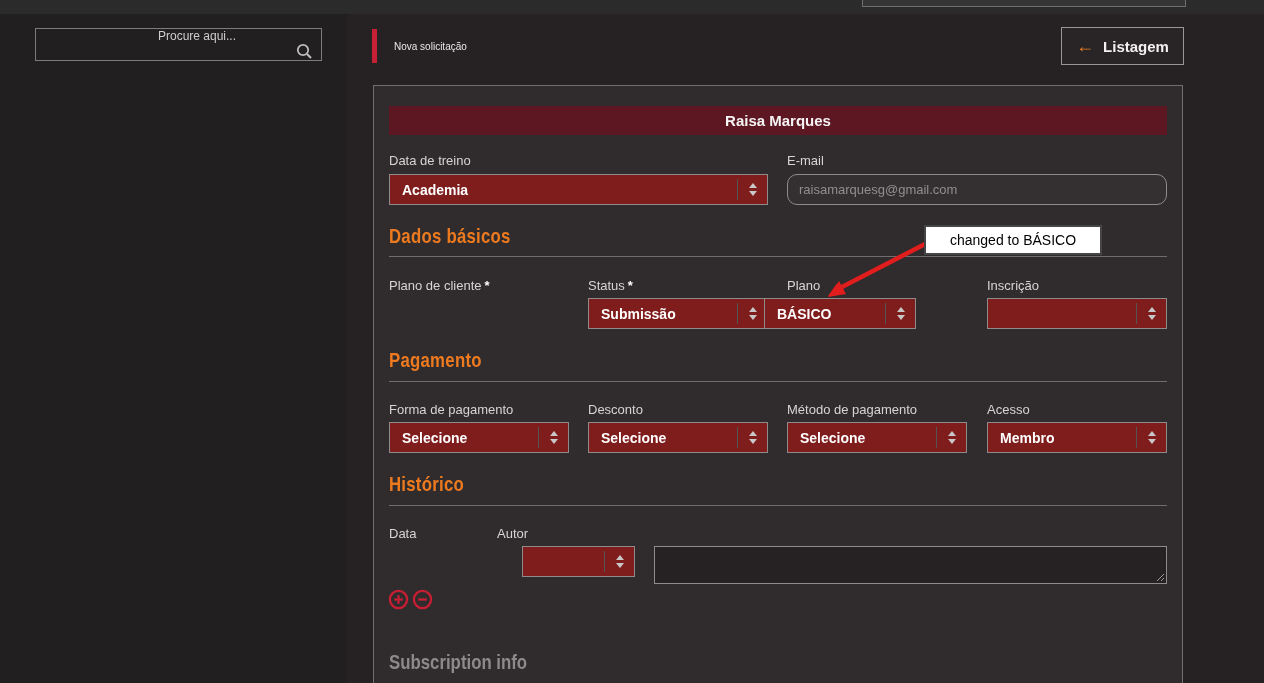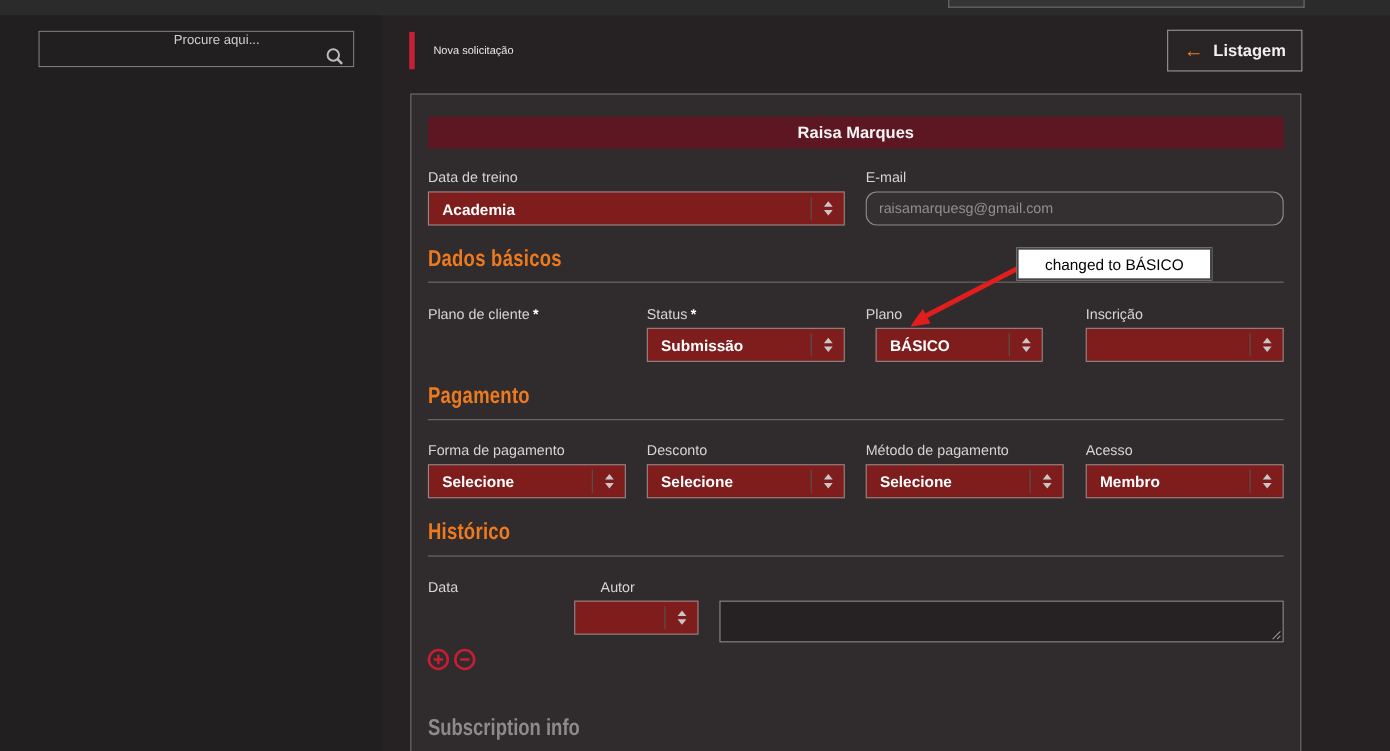--- a/index.html
+++ b/index.html
@@ -132,21 +132,21 @@
     <span class="val">Submissão</span>
     <span class="spin">
         <i class="up"></i>
         <i class="dn"></i>
       </span>
   </div>
 
   <div class="fld-label" style="left:787px;top:278px;">
     <span>Plano</span><span class="req"></span>
   </div>
-  <div class="select" style="left:796px;top:298px;width:152px;align-items:center;">
+  <div class="select" style="left:764px;top:298px;width:152px;align-items:center;">
     <span class="val">BÁSICO</span>
     <span class="spin">
         <i class="up"></i>
         <i class="dn"></i>
       </span>
   </div>
 
   <div class="fld-label" style="left:987px;top:278px;">
     <span>Inscrição</span><span class="req"></span>
   </div>
@@ -212,21 +212,21 @@
       </span>
   </div>
 
   <div class="section-title" style="left:389px;top:472px;">Histórico</div>
   <div class="divider" style="left:389px;top:505px;"></div>
 
   <div class="fld-label" style="left:389px;top:526px;">
     <span>Data</span>
   </div>
 
-  <div class="fld-label" style="left:546px;top:526px;">
+  <div class="fld-label" style="left:497px;top:526px;">
     <span>Autor</span>
   </div>
   <div class="select" style="left:522px;top:546px;width:113px;">
     <span class="val"></span>
     <span class="spin">
         <i class="up"></i>
         <i class="dn"></i>
       </span>
   </div>
 

